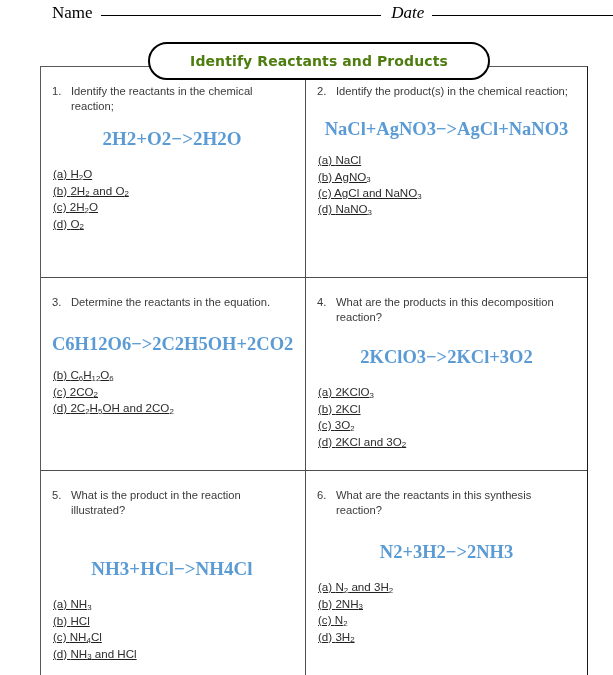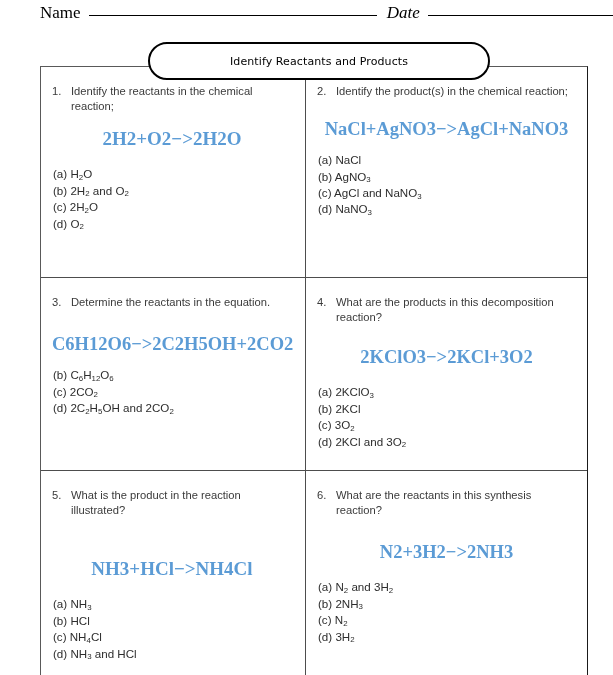--- a/index.html
+++ b/index.html
@@ -18,21 +18,21 @@
 
   
   .name-date-row {
     position: absolute;
     left: 0;
     top: 0;
     width: 613px;
     height: 30px;
     display: flex;
     align-items: baseline;
-    padding: 3px 0 0 4px;
+    padding: 3px 0 0 16px;
     box-sizing: border-box;
     justify-content: center;
   }
   .nd-label {
     font-family: "Liberation Serif", serif;
     font-size: 17px;
     color: #000000;
     white-space: nowrap;
   }
   .nd-label.name-label { margin-left: 36px; }
@@ -87,24 +87,24 @@
     border: 2px solid #000000;
     border-radius: 19px;
     display: flex;
     align-items: center;
     justify-content: center;
     z-index: 5;
     box-sizing: border-box;
   }
   .title-pill-text {
     font-family: "DejaVu Sans", sans-serif;
-    font-weight: normal;
-    font-size: 11px;
+    font-weight: bold;
+    font-size: 14px;
     letter-spacing: 0.1px;
-    color: #000000;
+    color: #4d7c0f;
     white-space: nowrap;
   }
 
   
   .cells {
     position: absolute;
     left: 40px;
     top: 66px;
     width: 548px;
     height: 612px;
@@ -155,20 +155,21 @@
   .equation.eq-size-a { font-size: 19px; margin-top: 14px; }
   .equation.eq-size-b { font-size: 18.5px; margin-top: 20px; }
   .equation.eq-size-c { font-size: 18.5px; margin-top: 24px; }
   .equation.eq-size-d { font-size: 18.5px; margin-top: 22px; }
   .equation.eq-size-e { font-size: 19px; margin-top: 40px; }
   .equation.eq-size-f { font-size: 18.5px; margin-top: 24px; }
 
   .options {
     margin-top: 16px;
     padding-left: 1px;
+    text-decoration: underline;
   }
   .options.opt-tight { margin-top: 12px; }
   .opt {
     font-size: 11.6px;
     line-height: 1.42;
     color: #2d2d2d;
     white-space: nowrap;
   }
   .opt sub {
     font-size: 0.68em;

